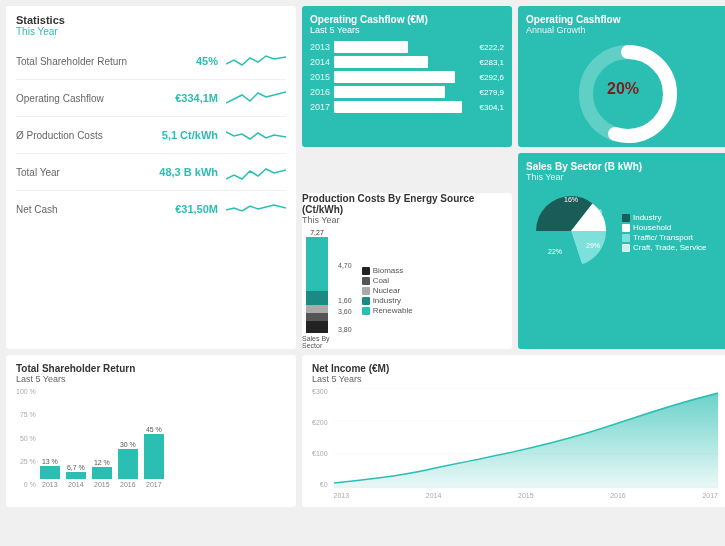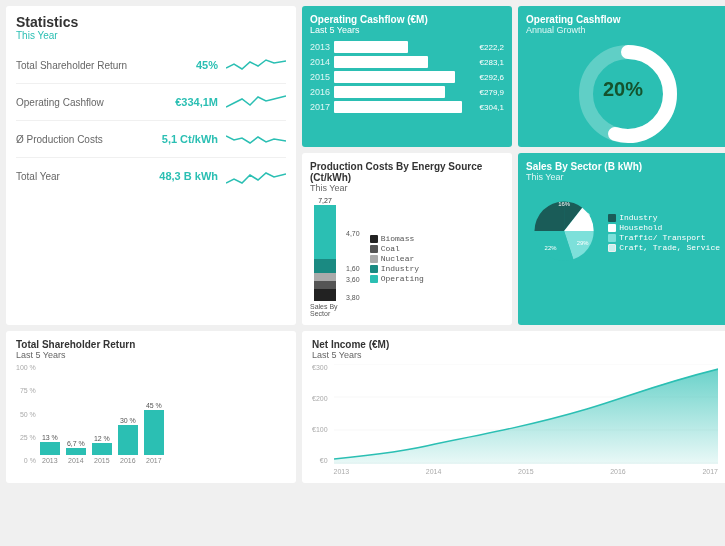--- a/index.html
+++ b/index.html
@@ -19,21 +19,21 @@
       gap: 6px;
       padding: 6px;
     }
     
     .stats-panel {
       background: #fff;
       padding: 8px 10px;
       border-radius: 3px;
       grid-row: 1 / 2;
     }
-    .stats-title { font-size: 14px; color: #333; font-weight: bold; }
+    .stats-title { font-size: 11px; color: #333; font-weight: bold; }
     .stats-subtitle { color: #2bbfb3; font-size: 10px; margin-bottom: 6px; }
     .stat-row {
       display: flex;
       align-items: center;
       justify-content: space-between;
       padding: 7px 0;
       border-bottom: 1px solid #f0f0f0;
     }
     .stat-row:last-child { border-bottom: none; }
     .stat-label { color: #666; font-size: 10px; flex: 1; }
@@ -73,33 +73,33 @@
       align-items: center;
       flex: 1;
       width: 100%;
       margin-top: 4px;
     }
     .donut-wrap { position: relative; width: 100px; height: 100px; }
     .donut-text {
       position: absolute;
       top: 50%; left: 50%;
       transform: translate(-50%, -50%);
-      font-size: 20px;
+      font-size: 16px;
       font-weight: bold;
-      color: #14532d;
+      color: #7f1d1d;
     }
     
     .prod-costs-panel {
       background: #fff;
-      padding: 8px;
       border-radius: 3px;
       grid-row: 2 / 3;
       grid-column: 2 / 3;
-    }
-    .prod-legend { margin-top: 4px; font-family: Liberation Mono, monospace; }
+      margin-top: 40px;
+    }
+    .prod-legend { margin-top: 4px; }
     .legend-item { display: flex; align-items: center; font-size: 8px; color: #555; margin-bottom: 1px; }
     .legend-dot { width: 8px; height: 8px; border-radius: 1px; margin-right: 3px; flex-shrink: 0; }
     
     .sales-sector-panel {
       background: #2bbfb3;
       padding: 8px;
       border-radius: 3px;
       color: #fff;
       grid-row: 2 / 3;
       grid-column: 3 / 4;
@@ -160,20 +160,27 @@
     </div>
 
     <div class="stat-row">
       <span class="stat-label">Total Year</span>
       <span class="stat-value">48,3 B kWh</span>
       <svg class="sparkline" viewBox="0 0 60 22">
         <polyline points="0,18 8,14 16,18 24,10 32,15 40,8 48,12 60,9" fill="none" stroke="#2bbfb3" stroke-width="1.5"></polyline>
       </svg>
     </div>
 
+    <div class="stat-row">
+      <span class="stat-label">Net Cash</span>
+      <span class="stat-value">€31,50M</span>
+      <svg class="sparkline" viewBox="0 0 60 22">
+        <polyline points="0,12 8,10 16,13 24,8 32,11 40,9 48,7 60,10" fill="none" stroke="#2bbfb3" stroke-width="1.5"></polyline>
+      </svg>
+    </div>
   </div>
 
   <div class="cashflow-panel" style="grid-column:2;grid-row:1;">
     <div class="panel-title">Operating Cashflow (€M)</div>
     <div class="panel-subtitle">Last 5 Years</div>
     <div class="bar-chart">
       <div class="bar-row">
         <span class="bar-year">2013</span>
         <div class="bar-container">
           <div class="bar-fill" style="width:52%"></div>
@@ -262,21 +269,21 @@
         <div class="legend-item">
             <div class="legend-dot" style="background:#aaa;"></div>
             <span>Nuclear</span>
           </div>
         <div class="legend-item">
             <div class="legend-dot" style="background:#1a8a82;"></div>
             <span>Industry</span>
           </div>
         <div class="legend-item">
             <div class="legend-dot" style="background:#2bbfb3;"></div>
-            <span>Operating</span>
+            <span>Renewable</span>
           </div>
       </div>
     </div>
   </div>
 
   <div class="sales-sector-panel" style="grid-column:3;grid-row:2;">
     <div class="panel-title">Sales By Sector (B kWh)</div>
     <div style="font-size:9px;color:#e0f7f5;">This Year</div>
     <div class="pie-area">
       <svg width="90" height="90" viewBox="0 0 90 90">

